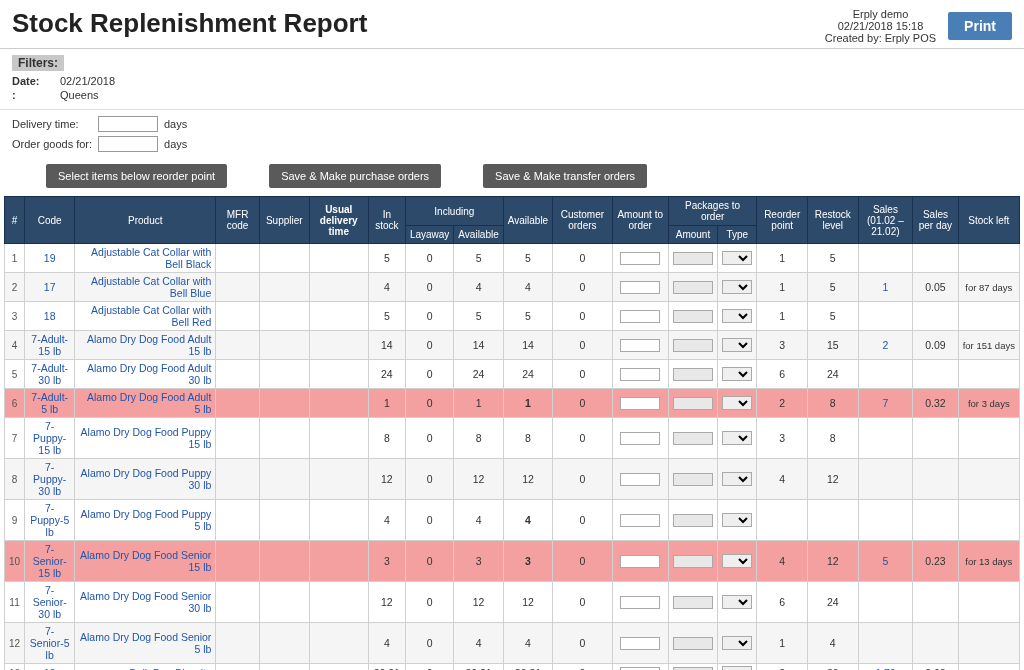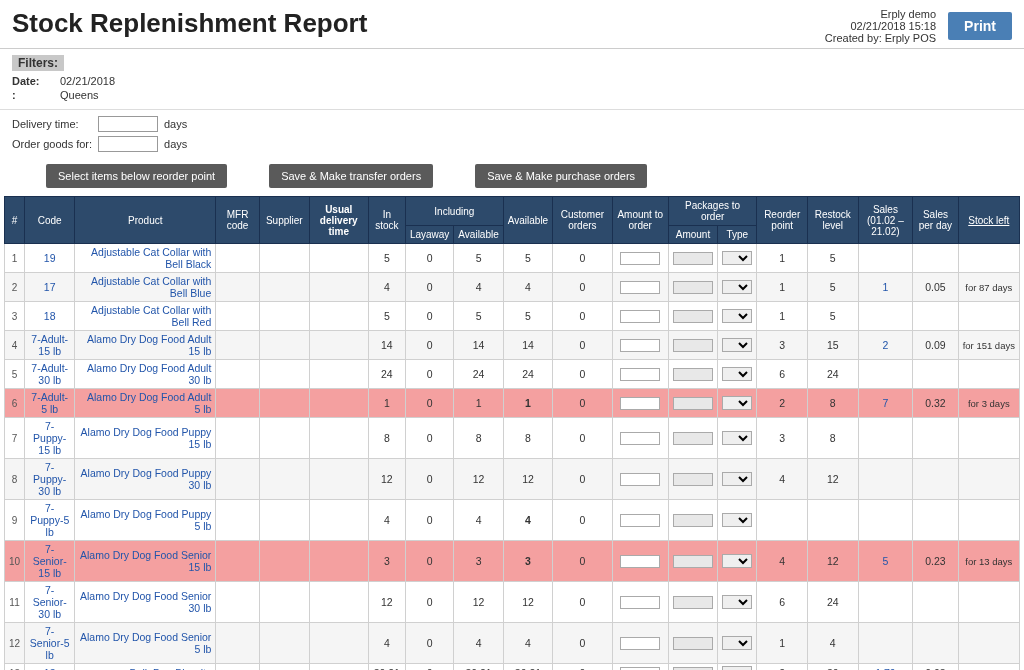--- a/index.html
+++ b/index.html
@@ -11,21 +11,21 @@
       align-items: flex-start;
       padding: 8px 12px 4px 12px;
       border-bottom: 1px solid #ccc;
     }
     .report-title {
       font-size: 26px;
       font-weight: bold;
       color: #222;
     }
     .header-right {
-      text-align: right;
+      text-align: center;
       font-size: 11px;
     }
     .print-btn {
       background: #4a7fb5;
       color: white;
       border: none;
       padding: 6px 16px;
       font-size: 14px;
       font-weight: bold;
       cursor: pointer;
@@ -170,22 +170,22 @@
   </div>
   <div class="delivery-row">
     <span class="delivery-label">Order goods for:</span>
     <input type="text" class="delivery-input" style="">
     <span>days</span>
   </div>
 </div>
 
 <div class="action-buttons">
   <button class="action-btn">Select items below reorder point</button>
+  <button class="action-btn">Save &amp; Make purchase orders</button>
   <button class="action-btn">Save &amp; Make transfer orders</button>
-  <button class="action-btn">Save &amp; Make purchase orders</button>
 </div>
 
 <div style="overflow-x:auto; padding: 0 4px;">
 <table>
   <thead>
     <tr>
       <th rowspan="2">#</th>
       <th rowspan="2">Code</th>
       <th rowspan="2" style="min-width:130px;">Product</th>
       <th rowspan="2" style="min-width:40px;">MFR code</th>
@@ -194,21 +194,21 @@
       <th rowspan="2">In stock</th>
       <th colspan="2">Including</th>
       <th rowspan="2">Available</th>
       <th rowspan="2" style="min-width:38px;">Customer orders</th>
       <th rowspan="2" style="min-width:40px;">Amount to order</th>
       <th colspan="2">Packages to order</th>
       <th rowspan="2" style="min-width:38px;">Reorder point</th>
       <th rowspan="2" style="min-width:38px;">Restock level</th>
       <th rowspan="2" style="min-width:40px;">Sales (01.02 – 21.02)</th>
       <th rowspan="2" style="min-width:38px;">Sales per day</th>
-      <th rowspan="2" style="min-width:50px;text-decoration:underline;">Stock left</th>
+      <th rowspan="2" style="min-width:50px;">Stock left</th>
     </tr>
     <tr>
       <th>Layaway</th>
       <th>Available</th>
       <th>Amount</th>
       <th>Type</th>
     </tr>
   </thead>
   <tbody id="table-body">
   <tr>

